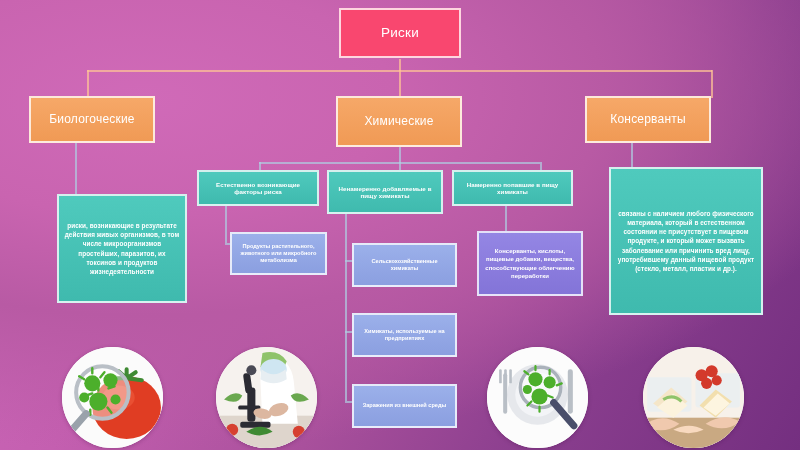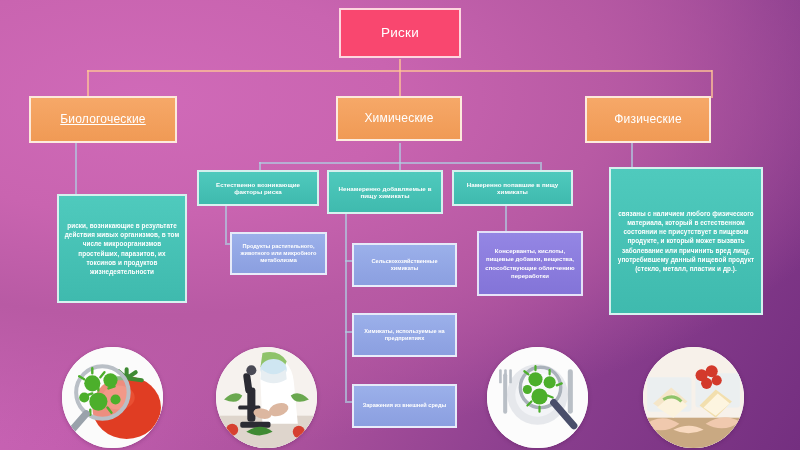--- a/index.html
+++ b/index.html
@@ -129,25 +129,25 @@
   <div class="conn h cool" style="left:345px; top:401px; width:14px;"></div>
 
   <div class="conn v cool" style="left:505px; top:205px; height:57px;"></div>
   <div class="conn h cool" style="left:505px; top:262px; width:16px;"></div>
 
   <div class="conn v cool" style="left:631px; top:143px; height:62px;"></div>
   <div class="conn h cool" style="left:631px; top:205px; width:24px;"></div>
 
   <div class="node root" style="left:339px; top:8px; width:122px; height:50px;">Риски</div>
 
-  <div class="node cat" style="left:29px; top:96px; width:148px; height:47px;text-decoration:underline;">Биологочеcкие</div>
-
-  <div class="node cat" style="left:336px; top:96px; width:126px; height:45px;">Химические</div>
-
-  <div class="node cat" style="left:585px; top:96px; width:126px; height:47px;">Физические</div>
+  <div class="node cat" style="left:29px; top:96px; width:126px; height:47px;">Биологочеcкие</div>
+
+  <div class="node cat" style="left:336px; top:96px; width:126px; height:51px;">Химические</div>
+
+  <div class="node cat" style="left:585px; top:96px; width:126px; height:47px;">Консерванты</div>
 
   <div class="node teal big" style="left:57px; top:194px; width:130px; height:109px;">риски, возникающие в результате действия живых организмов, в том числе микроорганизмов простейших, паразитов, их токсинов и продуктов жизнедеятельности</div>
 
   <div class="node teal" style="left:197px; top:170px; width:122px; height:36px;">Естественно возникающие факторы риска</div>
 
   <div class="node teal" style="left:327px; top:170px; width:116px; height:44px;">Ненамеренно добавляемые в пищу химикаты</div>
 
   <div class="node teal" style="left:452px; top:170px; width:121px; height:36px;">Намеренно попавшие в пищу химикаты</div>
 
   <div class="node blue" style="left:230px; top:232px; width:97px; height:43px;">Продукты растительного, животного или микробного метаболизма</div>

